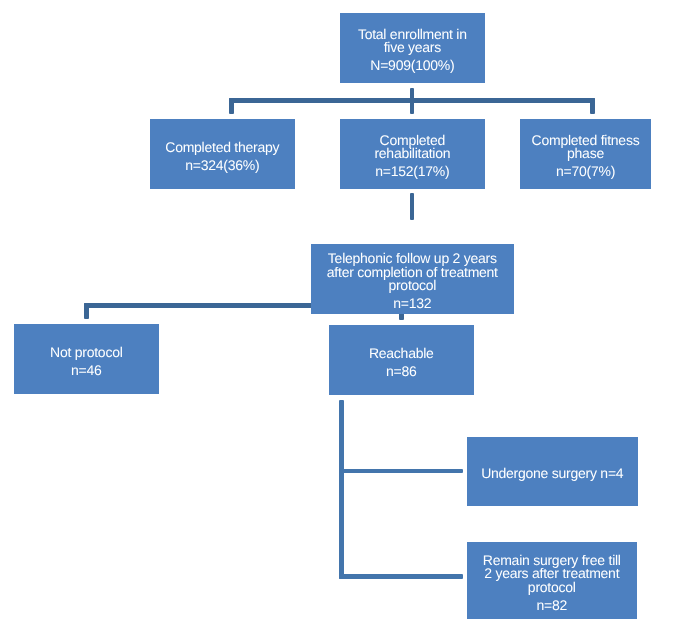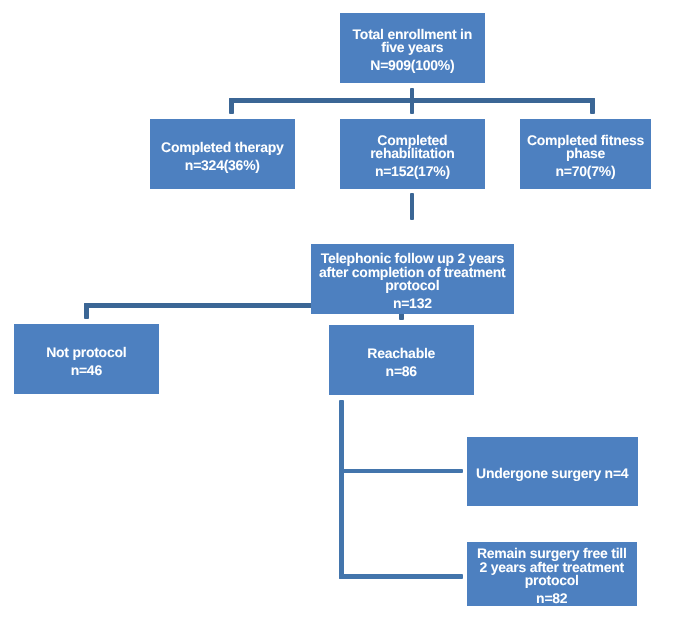--- a/index.html
+++ b/index.html
@@ -1,21 +1,21 @@
 <!DOCTYPE html>
 <html><head>
 <meta charset="utf-8">
 <style>
   html,body{margin:0;padding:0;background:#ffffff;}
   body{width:680px;height:626px;font-family:"Liberation Sans",sans-serif;overflow:hidden;
         -webkit-font-smoothing:antialiased;text-rendering:geometricPrecision;}
   #canvas{position:relative;width:680px;height:626px;background:#ffffff;}
   .box{position:absolute;background:#4d80c0;color:#ffffff;display:flex;flex-direction:column;
        align-items:center;justify-content:center;text-align:center;
-       font-weight:bold;font-size:14px;letter-spacing:-0.25px;line-height:13.4px;
+       font-weight:normal;font-size:14px;letter-spacing:-0.25px;line-height:13.4px;
        box-sizing:border-box;padding-top:5px;will-change:transform;}
   .box .para{margin:0;}
   .box .val{margin-top:4.7px;}
   .ln{position:absolute;background:#3b6695;border-radius:1px;}
   .ln.light{background:#4375ac;}
 </style>
 </head>
 <body>
 
 <div id="canvas">
@@ -73,20 +73,20 @@
 
   <div class="box" style="left:329.0px;top:324.6px;width:144.5px;height:69.8px;">
     <div class="para">Reachable</div>
     <div class="val">n=86</div>
   </div>
 
   <div class="box" style="left:467.1px;top:436.5px;width:170.5px;height:69.1px;">
     <div class="para">Undergone surgery n=4</div>
   </div>
 
-  <div class="box" style="left:467.4px;top:542.4px;width:169.5px;height:64px;">
+  <div class="box" style="left:467.4px;top:542.4px;width:169.5px;height:77px;">
     <div class="para">Remain surgery free till</div>
     <div class="para">2 years after treatment</div>
     <div class="para">protocol</div>
     <div class="val">n=82</div>
   </div>
 
 </div>
 
 </body></html>

